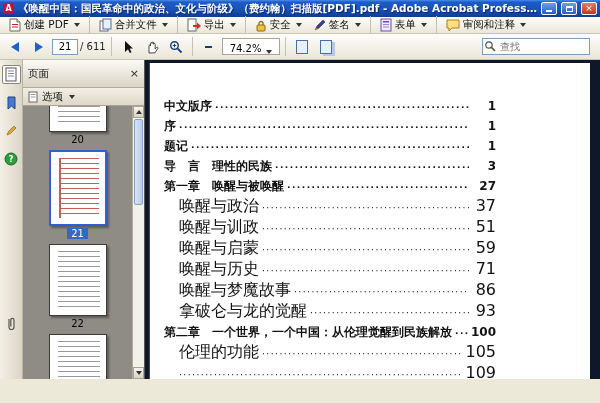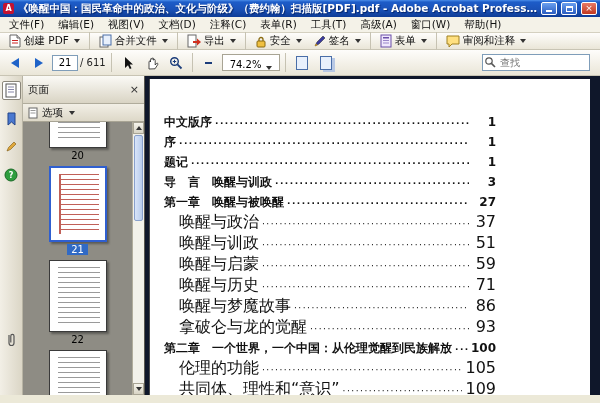--- a/index.html
+++ b/index.html
@@ -100,32 +100,20 @@
     <span class="title-text">《唤醒中国：国民革命中的政治、文化与阶级》（费约翰）扫描版[PDF].pdf - Adobe Acrobat Professional</span>
     <span class="winbtn">
         <span class="minbar"></span>
       </span>
     <span class="winbtn">
         <span class="maxbox"></span>
       </span>
     <span class="winbtn close">×</span>
   </div>
 
-  <div class="menubar">
-    <span class="menu-item">文件(F)</span>
-    <span class="menu-item">编辑(E)</span>
-    <span class="menu-item">视图(V)</span>
-    <span class="menu-item">文档(D)</span>
-    <span class="menu-item">注释(C)</span>
-    <span class="menu-item">表单(R)</span>
-    <span class="menu-item">工具(T)</span>
-    <span class="menu-item">高级(A)</span>
-    <span class="menu-item">窗口(W)</span>
-    <span class="menu-item">帮助(H)</span>
-  </div>
 
   <div class="toolbar tb1">
     <span class="tb-btn">
       <svg width="12" height="14">
           <path d="M1 1 h7 l3 3 v9 h-10 z" fill="#fff" stroke="#666"></path>
           <path d="M8 1 v3 h3" fill="#ddd" stroke="#666"></path>
           <rect x="3" y="6" width="6" height="1" fill="#C22"></rect>
           <rect x="3" y="8.5" width="6" height="1" fill="#C22"></rect>
         </svg>
       <span>创建 PDF</span>
@@ -339,21 +327,21 @@
             <span class="toc-title">序</span>
             <span class="leader"></span>
             <span class="toc-page">1</span>
           </div>
           <div class="toc-row h">
             <span class="toc-title">题记</span>
             <span class="leader"></span>
             <span class="toc-page">1</span>
           </div>
           <div class="toc-row h">
-            <span class="toc-title">导　言　唤醒与训政</span>
+            <span class="toc-title">导　言　理性的民族</span>
             <span class="leader"></span>
             <span class="toc-page">3</span>
           </div>
           <div class="toc-row h">
             <span class="toc-title">第一章　唤醒与被唤醒</span>
             <span class="leader"></span>
             <span class="toc-page">27</span>
           </div>
           <div class="toc-row s">
             <span class="toc-title">唤醒与政治</span>
@@ -389,21 +377,20 @@
             <span class="toc-title">第二章　一个世界，一个中国：从伦理觉醒到民族解放</span>
             <span class="leader"></span>
             <span class="toc-page">100</span>
           </div>
           <div class="toc-row s">
             <span class="toc-title">伦理的功能</span>
             <span class="leader"></span>
             <span class="toc-page">105</span>
           </div>
           <div class="toc-row s">
-            <span class="toc-title">共同体、理性和“意识”</span>
             <span class="leader"></span>
             <span class="toc-page">109</span>
           </div>
           <div class="toc-row s">
             <span class="toc-title">理性的民族</span>
             <span class="leader"></span>
             <span class="toc-page">121</span>
           </div>
 
         </div>

